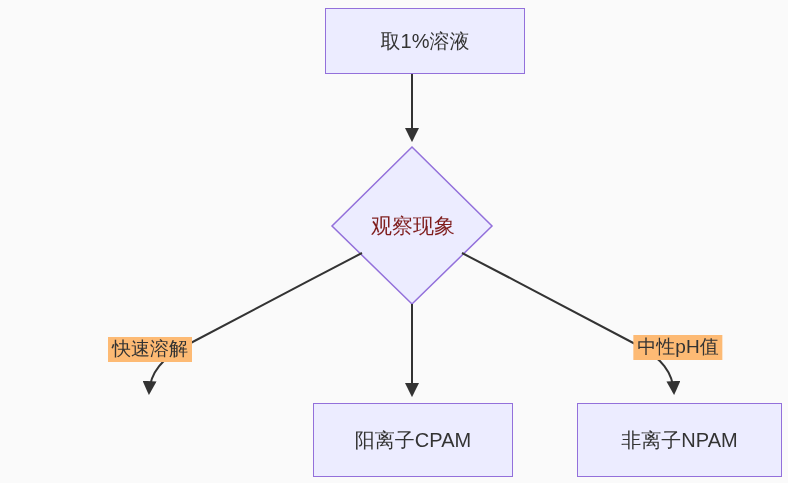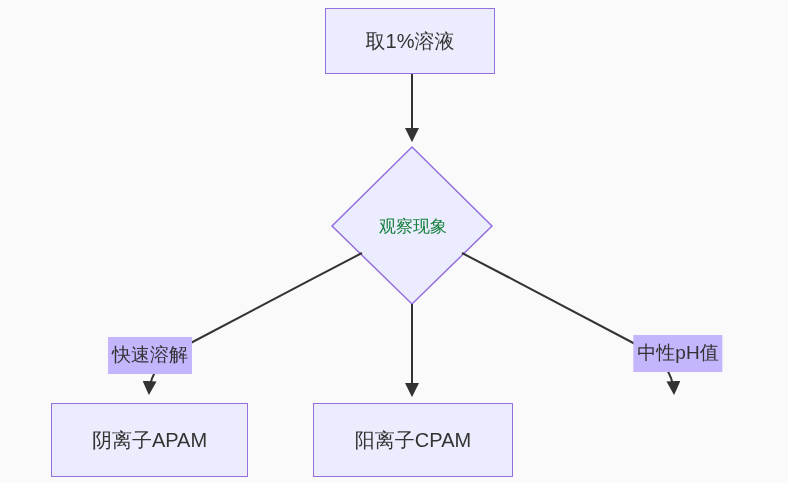--- a/index.html
+++ b/index.html
@@ -25,32 +25,32 @@
     display: flex;
     align-items: center;
     justify-content: center;
     font-size: 20px;
     color: #333333;
     white-space: nowrap;
   }
   .diamond-label {
     position: absolute;
     transform: translate(-50%, -50%);
-    font-size: 17px;
-    color: #15803d;
+    font-size: 21px;
+    color: #7f1d1d;
     white-space: nowrap;
   }
   .edge-label {
     position: absolute;
     transform: translateX(-50%);
-    background: #c4b5fd;
+    background: #fdba74;
     color: #333333;
     font-size: 19px;
     line-height: 1.3;
-    padding: 6px 4px;
+    padding: 0 4px;
     white-space: nowrap;
   }
 </style>
 </head>
 <body>
 
 <div class="canvas">
 
   <svg class="edges-layer" width="788" height="483" viewBox="0 0 788 483" xmlns="http://www.w3.org/2000/svg">
     <defs>
@@ -63,31 +63,31 @@
 
     <path d="M 412 74 L 412 140" fill="none" stroke="#333333" stroke-width="2" marker-end="url(#arrowhead)"></path>
 
     <path d="M 362 253 C 300 285, 225 325, 185 346 C 163 358, 150 372, 149 393" fill="none" stroke="#333333" stroke-width="2" marker-end="url(#arrowhead)"></path>
 
     <path d="M 412 304 L 412 395" fill="none" stroke="#333333" stroke-width="2" marker-end="url(#arrowhead)"></path>
 
     <path d="M 462 253 C 524 285, 599 325, 639 346 C 661 358, 673 372, 674 393" fill="none" stroke="#333333" stroke-width="2" marker-end="url(#arrowhead)"></path>
   </svg>
 
-  <div class="node" style="left:325px; top:8px; width:170px; height:66px;">
+  <div class="node" style="left:325px; top:8px; width:200px; height:66px;">
     <span>取1%溶液</span>
   </div>
 
   <div class="diamond-label" style="left:413px; top:226px;">观察现象</div>
 
   <div class="edge-label" style="left:150px; top:337px;">快速溶解</div>
   <div class="edge-label" style="left:678px; top:335px;">中性pH值</div>
 
-  <div class="node" style="left:51px; top:403px; width:197px; height:74px;">
-    <span>阴离子APAM</span>
-  </div>
 
   <div class="node" style="left:313px; top:403px; width:200px; height:74px;">
     <span>阳离子CPAM</span>
   </div>
 
+  <div class="node" style="left:577px; top:403px; width:205px; height:74px;">
+    <span>非离子NPAM</span>
+  </div>
 
 </div>
 
 </body></html>

